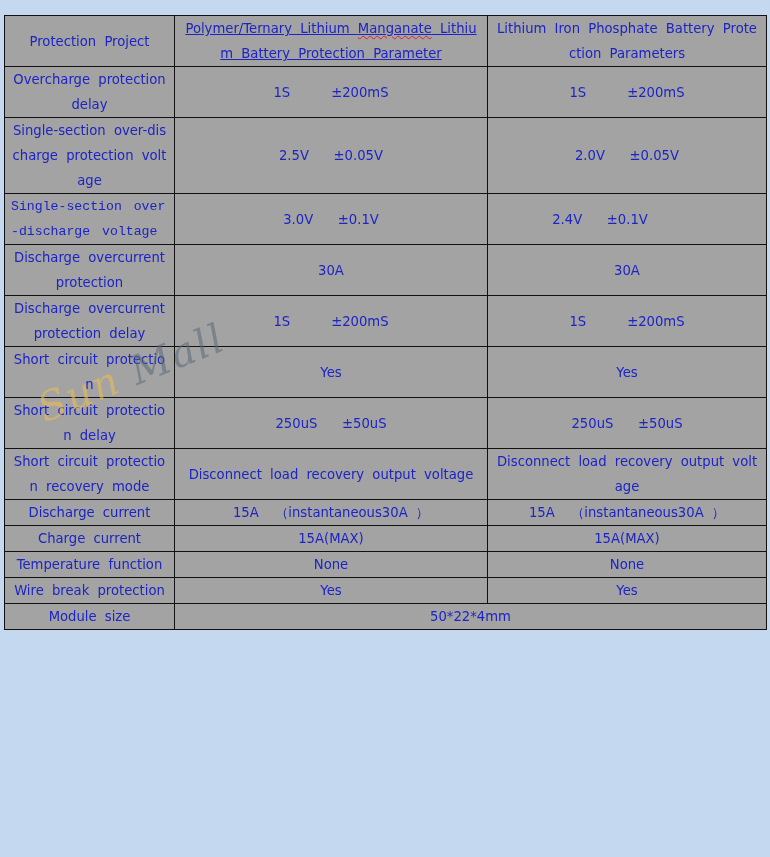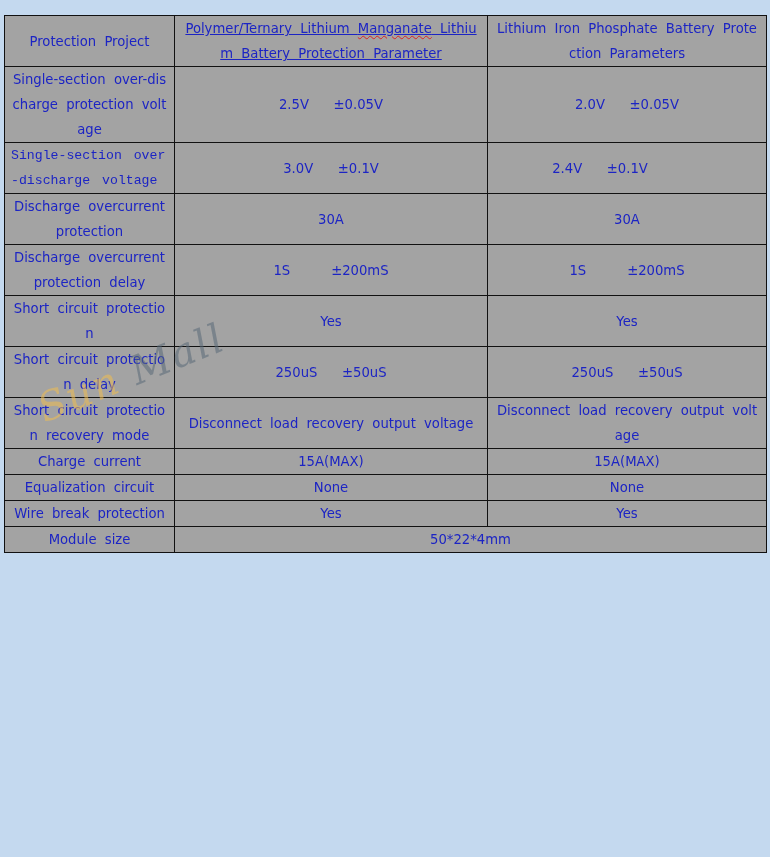--- a/index.html
+++ b/index.html
@@ -58,20 +58,25 @@
       <col class="c2">
       <col class="c3">
     </colgroup>
   <tbody>
       <tr class="h52">
     <td>Protection Project</td>
     <td style="word-break:break-all;text-decoration:underline;"><span>Polymer/Ternary Lithium </span><span class="spell">Manganate</span><span> Lithium Battery Protection Parameter</span></td>
     <td class="label">Lithium Iron Phosphate Battery Protection Parameters</td>
   </tr>
 
+  <tr class="h52">
+    <td class="label">Overcharge protection delay</td>
+    <td class="val">1S     ±200mS</td>
+    <td class="val">1S     ±200mS</td>
+  </tr>
   <tr class="h77">
     <td class="label">Single-section over-discharge protection voltage</td>
     <td class="val">2.5V   ±0.05V</td>
     <td class="val">2.0V   ±0.05V</td>
   </tr>
   <tr class="h52">
     <td class="label" style="text-align:left;font-family:Liberation Mono, monospace;">Single-section over-discharge voltage</td>
     <td class="val">3.0V   ±0.1V</td>
     <td class="val" style="padding-right:60px;">2.4V   ±0.1V</td>
   </tr>
@@ -94,26 +99,31 @@
     <td class="label">Short circuit protection delay</td>
     <td class="val">250uS   ±50uS</td>
     <td class="val">250uS   ±50uS</td>
   </tr>
   <tr class="h52">
     <td class="label">Short circuit protection recovery mode</td>
     <td>Disconnect load recovery output voltage</td>
     <td class="label">Disconnect load recovery output voltage</td>
   </tr>
   <tr class="h26">
+    <td class="label">Discharge current</td>
+    <td class="val">15A  （instantaneous30A ）</td>
+    <td class="val">15A  （instantaneous30A ）</td>
+  </tr>
+  <tr class="h26">
     <td class="label">Charge current</td>
     <td class="val">15A(MAX)</td>
     <td class="val">15A(MAX)</td>
   </tr>
   <tr class="h26">
-    <td class="label">Equalization circuit</td>
+    <td class="label">Temperature function</td>
     <td class="val">None</td>
     <td class="val">None</td>
   </tr>
   <tr class="h26">
     <td class="label">Wire break protection</td>
     <td class="val">Yes</td>
     <td class="val">Yes</td>
   </tr>
   <tr class="h26">
     <td class="label">Module size</td>

